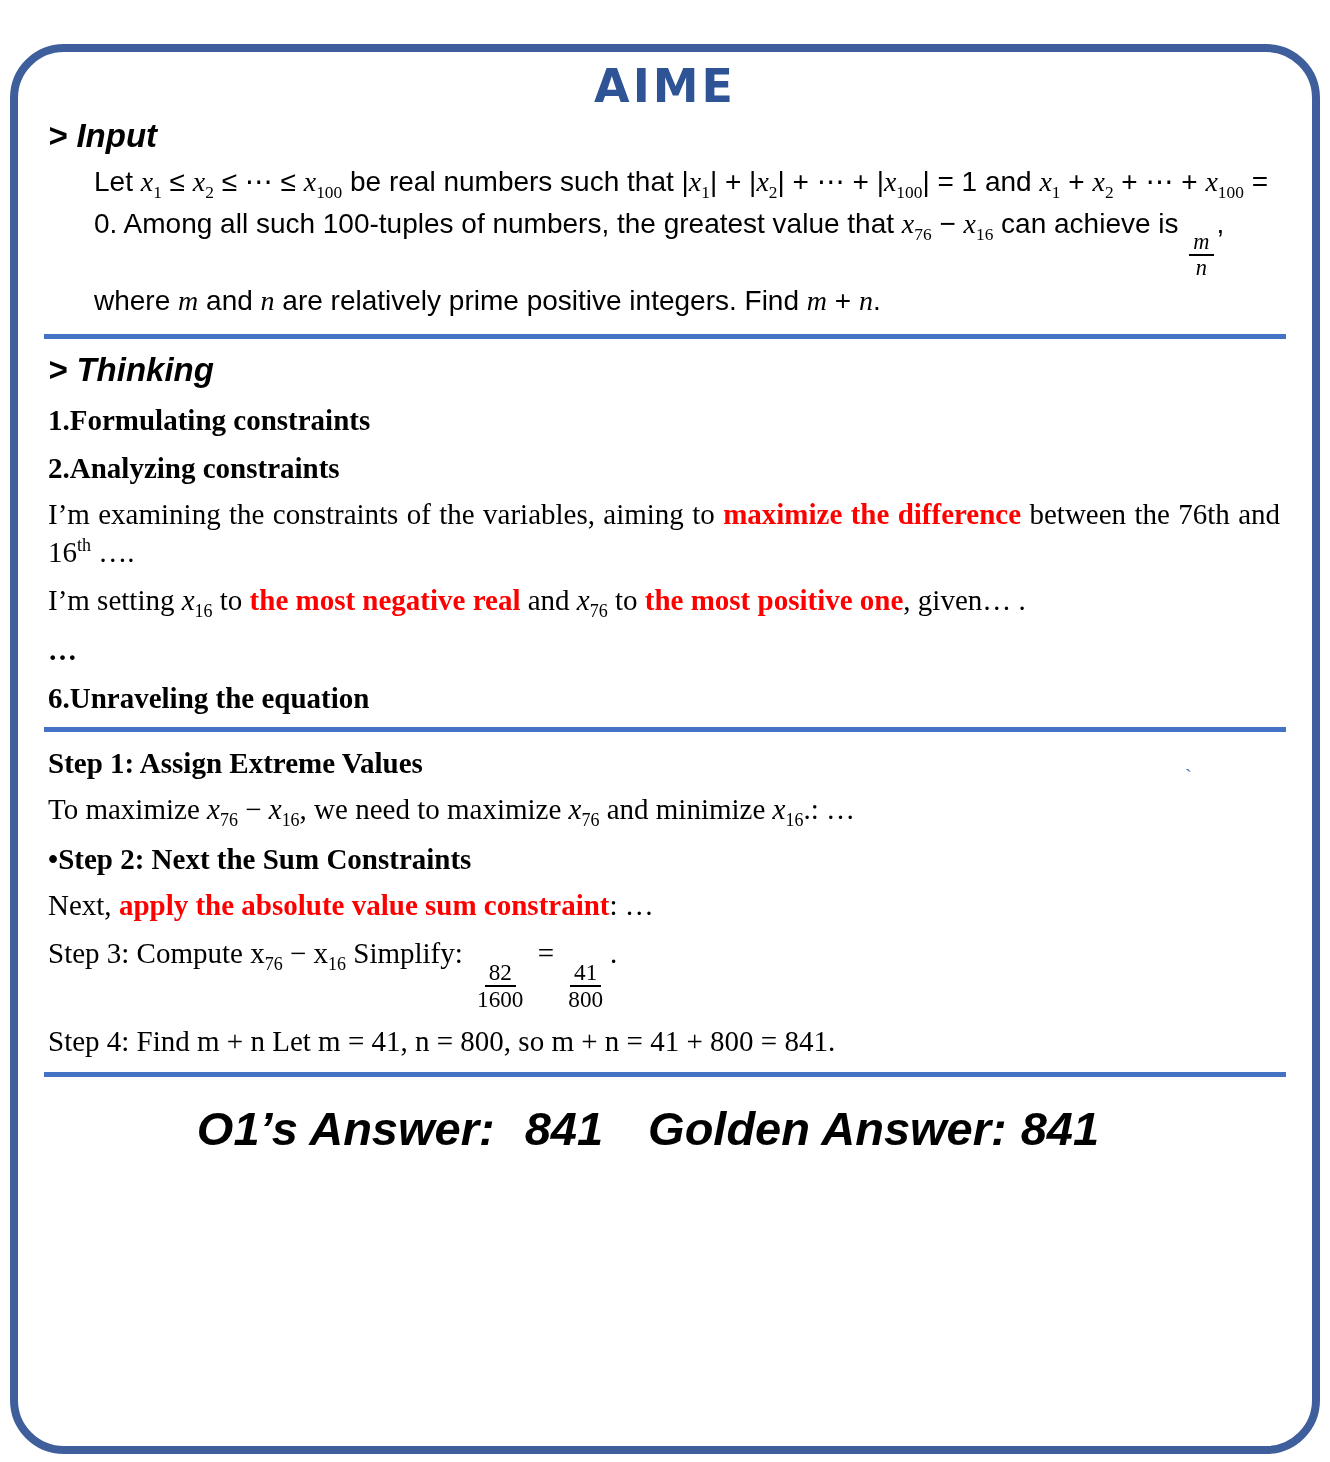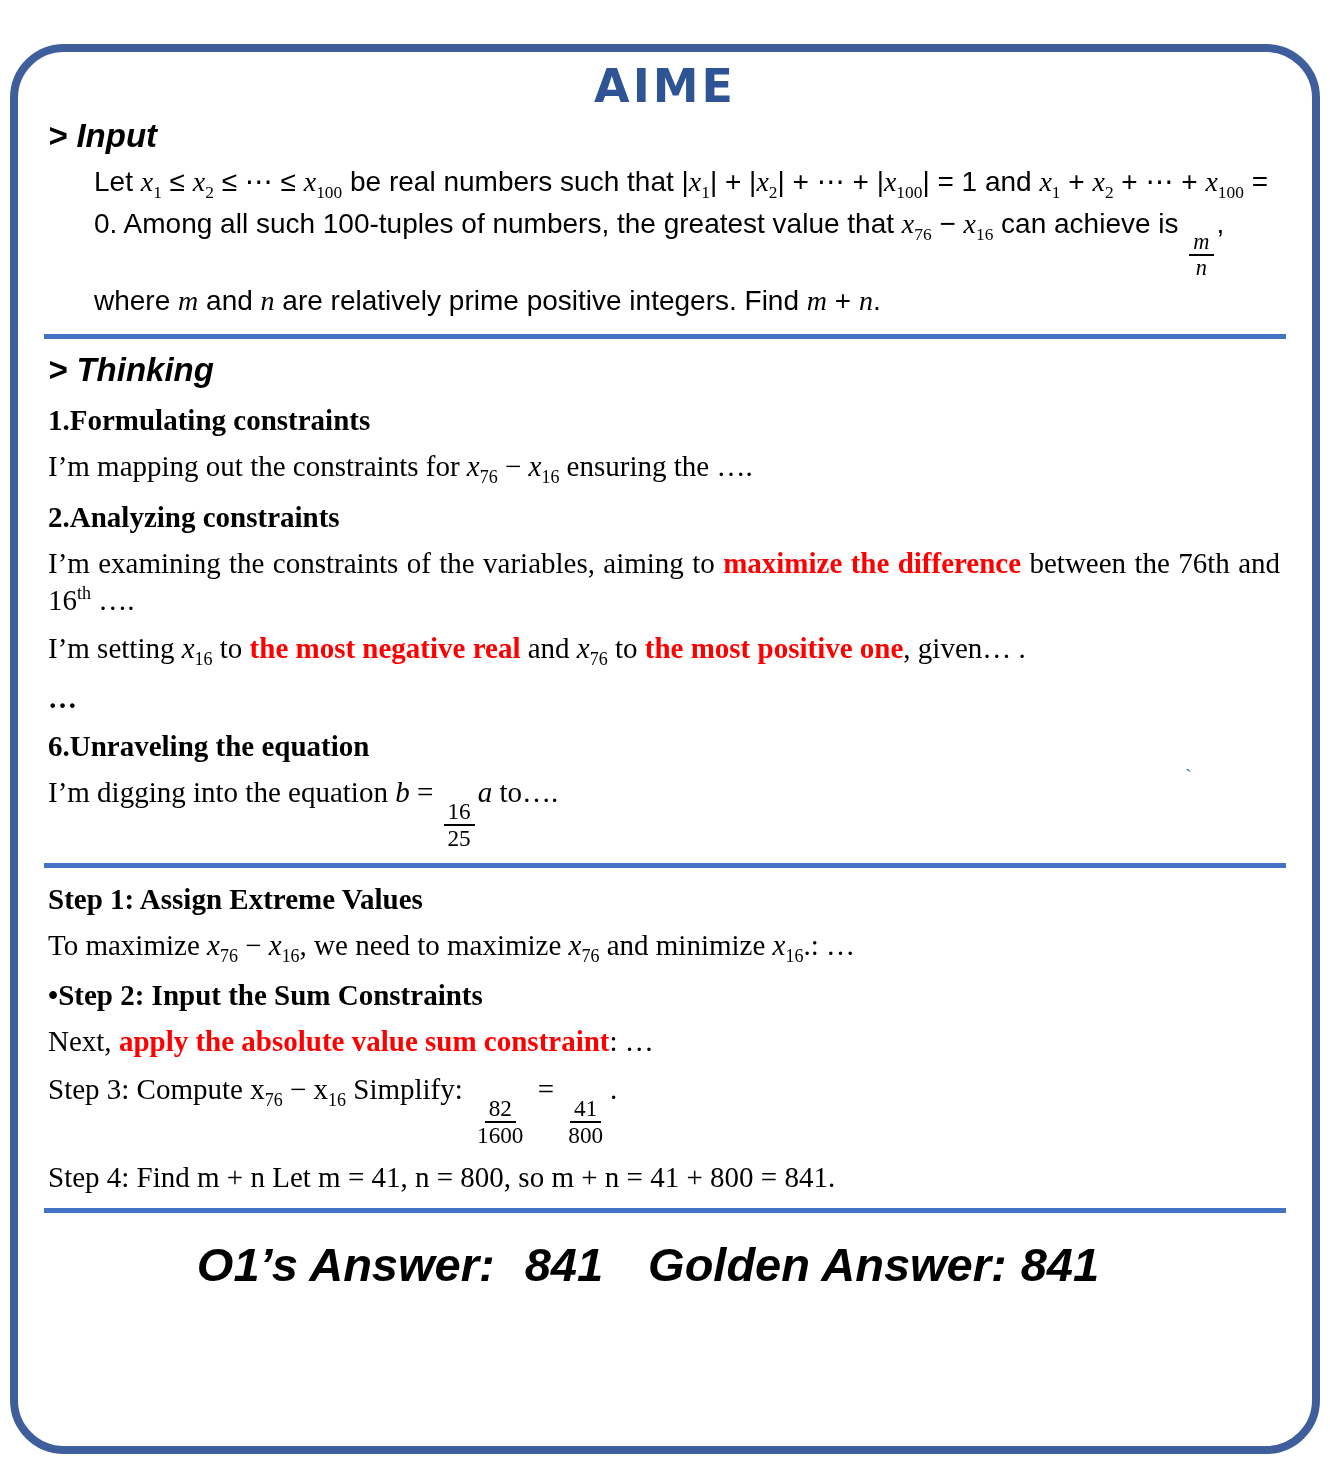--- a/index.html
+++ b/index.html
@@ -91,38 +91,33 @@
   <div class="input-body"><span>Let </span><span class="m">x<sub>1</sub></span><span> ≤ </span><span class="m">x<sub>2</sub></span><span> ≤ ⋯ ≤ </span><span class="m">x<sub>100</sub></span><span> be real numbers such that |</span><span class="m">x<sub>1</sub></span><span>| + |</span><span class="m">x<sub>2</sub></span><span>| + ⋯ + |</span><span class="m">x<sub>100</sub></span><span>| = 1 and </span><span class="m">x<sub>1</sub></span><span> + </span><span class="m">x<sub>2</sub></span><span> + ⋯ + </span><span class="m">x<sub>100</sub></span><span> = 0. Among all such 100-tuples of numbers, the greatest value that </span><span class="m">x<sub>76</sub></span><span> − </span><span class="m">x<sub>16</sub></span><span> can achieve is </span><span class="frac m">
         <span class="fn">m</span>
         <span class="fd">n</span>
       </span><span>, where </span><span class="m">m</span><span> and </span><span class="m">n</span><span> are relatively prime positive integers. Find </span><span class="m">m</span><span> + </span><span class="m">n</span><span>.</span></div>
 
   <div class="divider"></div>
 
   <div class="section-h">&gt; Thinking</div>
   <div class="blocks">
       <div class="sub-h">1.Formulating constraints</div>
-      <div class="body-p"><span>I’m mapping out the constraints for </span><span class="m">x<sub>76</sub></span><span> − </span><span class="m">x<sub>16</sub></span><span> ensuring the ….</span></div>
       <div class="sub-h">2.Analyzing constraints</div>
       <div class="body-p justify"><span>I’m examining the constraints of the variables, aiming to </span><span class="rb">maximize the difference</span><span> between the 76th and 16</span><span><sup>th</sup></span><span> ….</span></div>
       <div class="body-p"><span>I’m setting </span><span class="m">x<sub>16</sub></span><span> to </span><span class="rb">the most negative real</span><span> and </span><span class="m">x<sub>76</sub></span><span> to </span><span class="rb">the most positive one</span><span>, given… .</span></div>
       <div class="sub-h">…</div>
       <div class="sub-h">6.Unraveling the equation</div>
-      <div class="body-p"><span>I’m digging into the equation </span><span class="m">b</span><span> = </span><span class="frac">
-          <span class="fn">16</span>
-          <span class="fd">25</span>
-        </span><span class="m">a</span><span> to….</span></div>
     </div>
 
   <div class="divider"></div>
 
   <div class="blocks">
       <div class="sub-h">Step 1: Assign Extreme Values</div>
       <div class="body-p"><span>To maximize </span><span class="m">x<sub>76</sub></span><span> − </span><span class="m">x<sub>16</sub></span><span>, we need to maximize </span><span class="m">x<sub>76</sub></span><span> and minimize </span><span class="m">x<sub>16</sub></span><span>.: …</span></div>
-      <div class="sub-h">•Step 2: Input the Sum Constraints</div>
+      <div class="sub-h">•Step 2: Next the Sum Constraints</div>
       <div class="body-p"><span>Next, </span><span class="rb">apply the absolute value sum constraint</span><span>: …</span></div>
       <div class="body-p"><span class="b">Step 3: Compute </span><span class="b">x<sub>76</sub></span><span class="b"> − </span><span class="b">x<sub>16</sub></span><span> Simplify: </span><span class="frac">
           <span class="fn">82</span>
           <span class="fd">1600</span>
         </span><span> = </span><span class="frac">
           <span class="fn">41</span>
           <span class="fd">800</span>
         </span><span>.</span></div>
       <div class="body-p"><span class="b">Step 4: Find m + n Let m = 41, n = 800, so m + n = 41 + 800 = 841.</span></div>
     </div>

